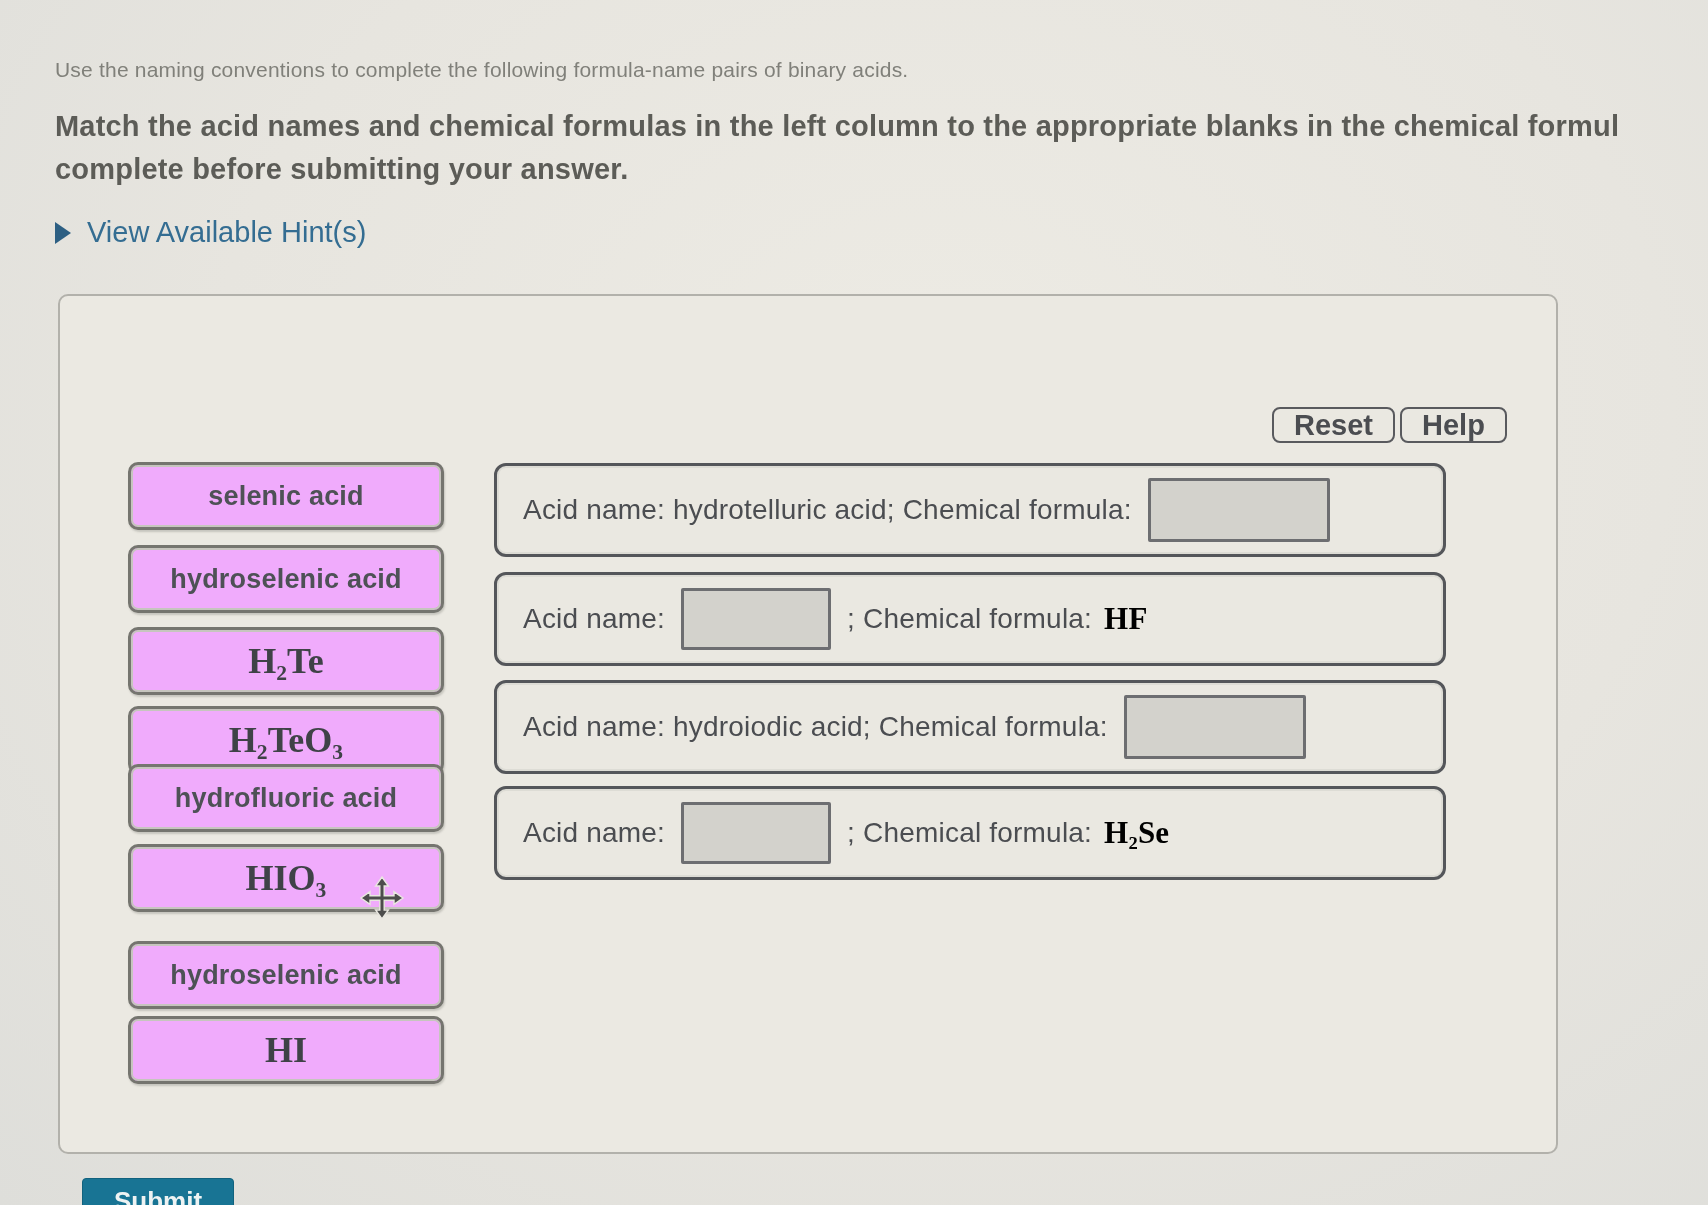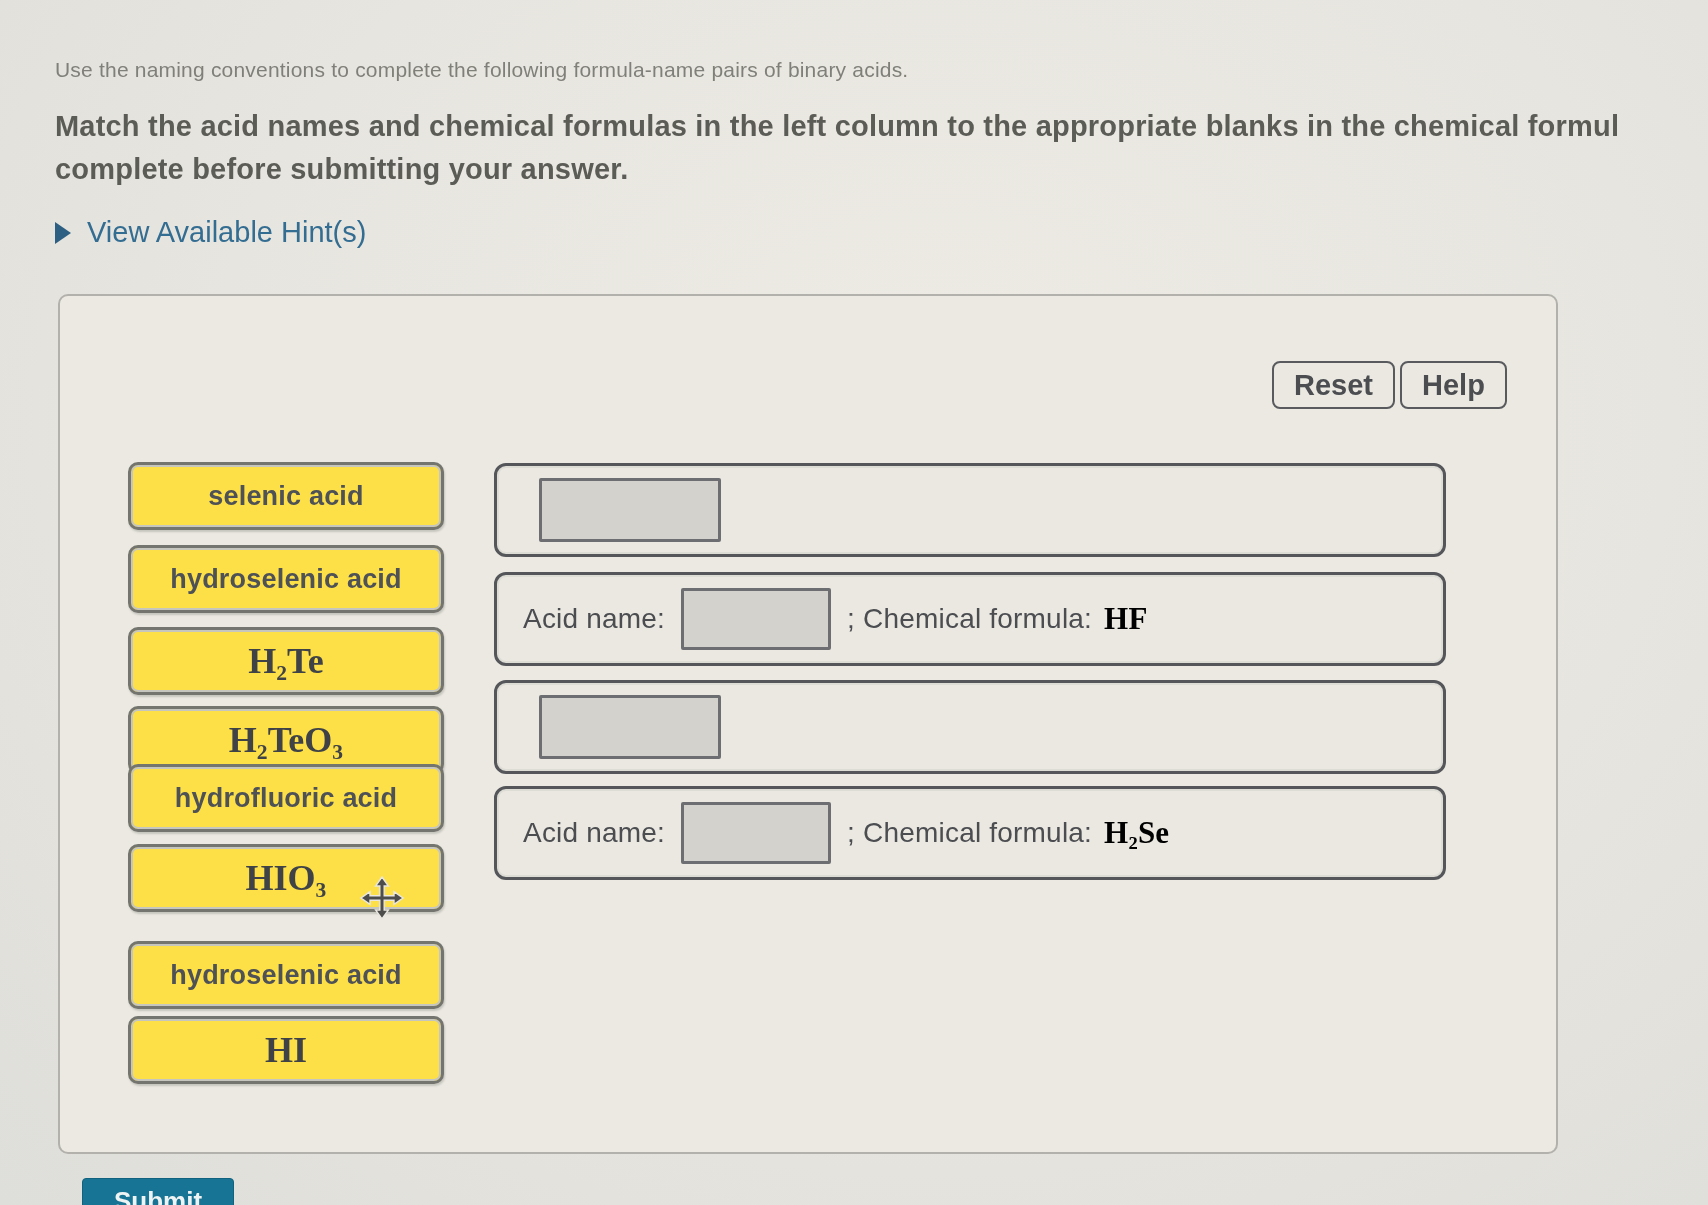--- a/index.html
+++ b/index.html
@@ -12,31 +12,32 @@
   .abs{position:absolute;}
   .instr1{left:55px;top:58px;font-size:21px;color:#80807a;letter-spacing:.2px;}
   .instr-bold{font-size:29px;font-weight:bold;color:#5c5c57;white-space:nowrap;letter-spacing:.2px;}
   .l1{left:55px;top:110px;width:1653px;overflow:hidden;}
   .l2{left:55px;top:153px;}
   .hint{left:55px;top:216px;display:flex;align-items:center;gap:16px;cursor:pointer;}
   .hint-tri{width:0;height:0;border-left:16px solid #2d5f83;border-top:11px solid transparent;border-bottom:11px solid transparent;}
   .hint-txt{font-size:29px;font-weight:normal;color:#346d92;}
   .panel{left:58px;top:294px;width:1500px;height:860px;background:#ebe9e2;border:2px solid #b2b1ab;border-radius:10px;box-sizing:border-box;}
   .toolbtn{
-    position:absolute;height:48px;box-sizing:border-box;
+    position:absolute;height:36px;box-sizing:border-box;
     background:#eae8e1;border:2px solid #595a5e;border-radius:8px;
     font-size:29px;font-weight:bold;color:#4b4d51;
     display:flex;align-items:center;justify-content:center;padding:0 20px;cursor:pointer;
     font-family:"Liberation Sans","DejaVu Sans",sans-serif;
+    margin-top:46px;
   }
   .reset{left:1272px;top:361px;}
   .help{left:1400px;top:361px;}
   .tile{
     position:absolute;left:128px;width:316px;height:68px;box-sizing:border-box;
-    background:#fde047;border:3px solid #75756f;border-radius:10px;
+    background:#f0abfc;border:3px solid #75756f;border-radius:10px;
     box-shadow:inset 0 0 0 2px #c6c5be, 1px 2px 2px rgba(90,90,85,.25);
     display:flex;align-items:center;justify-content:center;cursor:grab;
   }
   .tile-name{font-size:27px;font-weight:bold;color:#4e5156;letter-spacing:.2px;}
   .tile-formula{font-family:"Liberation Serif","DejaVu Serif",serif;font-size:36px;color:#3f4247;font-weight:600;}
   .slot{
     position:absolute;left:494px;width:952px;height:94px;box-sizing:border-box;
     background:#eae8e1;border:3px solid #54565a;border-radius:12px;
     box-shadow:inset 0 0 0 2px #dddcd5;
     display:flex;align-items:center;padding:0 26px;
@@ -97,31 +98,33 @@
 </div>
 <div class="tile" style="top:1016px;">
   <span class="tile-formula">HI</span>
 </div>
 
 <svg class="cursor-icon" viewBox="0 0 24 24">
   <path d="M12 1.5 L15.2 6 H13.1 V10.9 H18 V8.8 L22.5 12 L18 15.2 V13.1 H13.1 V18 H15.2 L12 22.5 L8.8 18 H10.9 V13.1 H6 V15.2 L1.5 12 L6 8.8 V10.9 H10.9 V6 H8.8 Z" fill="#4d4d4c" stroke="#e9e7e0" stroke-width="0.7"></path>
 </svg>
 
 <div class="slot" style="top:463px;">
+  <span>Acid name: hydrotelluric acid; Chemical formula:</span>
   <span class="blank big"></span>
 </div>
 
 <div class="slot" style="top:572px;">
   <span>Acid name:</span>
   <span class="blank small"></span>
   <span>; Chemical formula:</span>
   <span class="serif">HF</span>
 </div>
 
 <div class="slot" style="top:680px;">
+  <span>Acid name: hydroiodic acid; Chemical formula:</span>
   <span class="blank big"></span>
 </div>
 
 <div class="slot" style="top:786px;">
   <span>Acid name:</span>
   <span class="blank small"></span>
   <span>; Chemical formula:</span>
   <span class="serif">H₂Se</span>
 </div>
 

